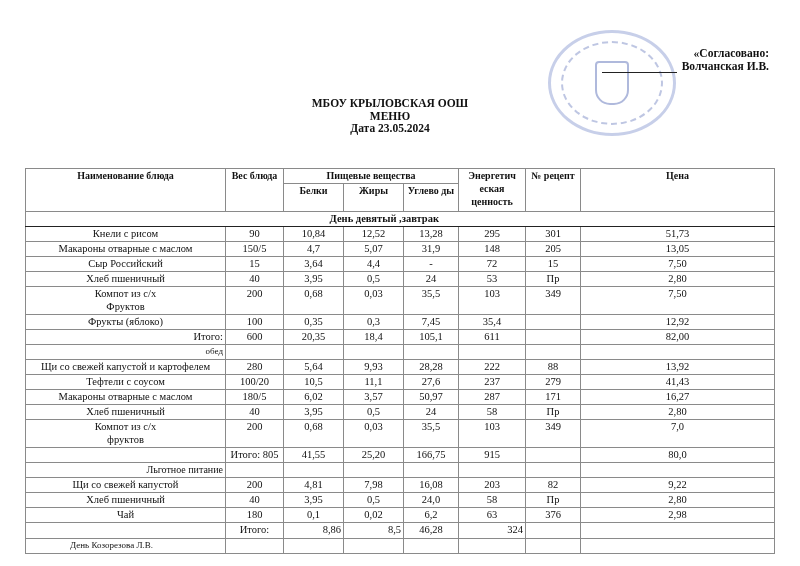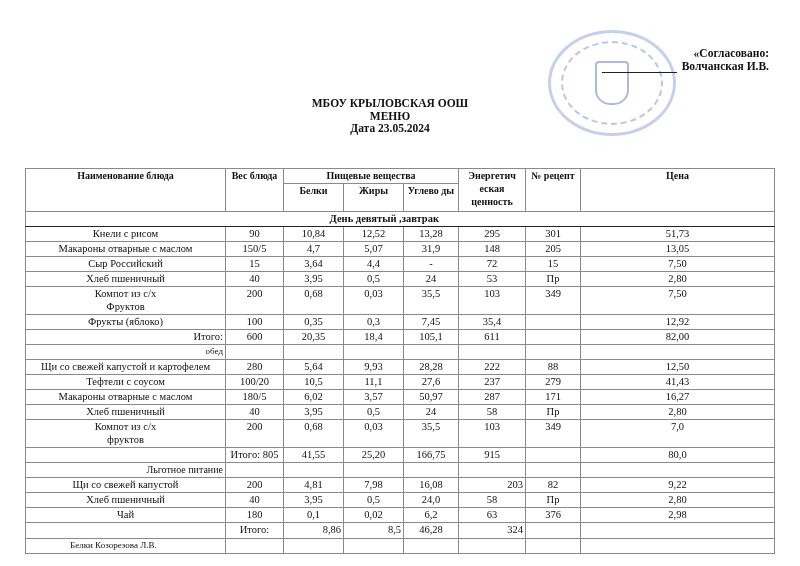--- a/index.html
+++ b/index.html
@@ -19,21 +19,21 @@
   table { position: absolute; left: 25px; top: 136px; width: 749px; border-collapse: collapse;
           font-size: 10.5px; table-layout: fixed; margin-top: 32px; }
   td, th { border: 1px solid #8a8a8a; padding: 0 2px; text-align: center; vertical-align: top;
            line-height: 13px; height: 14px; }
   th { font-weight: bold; font-size: 10px; }
   tr.head1 th { height: 14px; }
   tr.head2 th { height: 27px; }
   tr.section td { text-align: right; font-weight: bold; padding-right: 195px; border-top: 1.5px solid #222; border-bottom: 1.5px solid #222; }
   tr.two td { height: 27px; }
   td.right { text-align: right; }
-  td.left { text-align: right; }
+  td.left { text-align: center; }
   td.cook { text-align: left; padding-left: 44px; font-size: 9px; }
   td.tot-r { text-align: right; }
 </style>
 </head>
 <body>
 
 <div class="stamp"></div>
 
 <div class="approval">
   <div>«Согласовано:</div>
@@ -162,21 +162,21 @@
   </tbody>
     <tbody id="lunch-body">
       <tr>
         <td>Щи со свежей капустой и картофелем</td>
         <td>280</td>
         <td>5,64</td>
         <td>9,93</td>
         <td>28,28</td>
         <td>222</td>
         <td>88</td>
-        <td>12,50</td>
+        <td>13,92</td>
       </tr>
       <tr>
         <td>Тефтели с соусом</td>
         <td>100/20</td>
         <td>10,5</td>
         <td>11,1</td>
         <td>27,6</td>
         <td>237</td>
         <td>279</td>
         <td>41,43</td>
@@ -271,21 +271,21 @@
     <td></td>
     <td>Итого:</td>
     <td class="tot-r">8,86</td>
     <td class="tot-r">8,5</td>
     <td>46,28</td>
     <td class="tot-r">324</td>
     <td></td>
     <td></td>
   </tr>
   <tr>
-    <td class="cook">Белки   Козорезова Л.В.</td>
+    <td class="cook">День   Козорезова Л.В.</td>
     <td></td>
         <td></td>
         <td></td>
     <td></td>
         <td></td>
         <td></td>
         <td></td>
   </tr>
 </tbody>
   </table>

